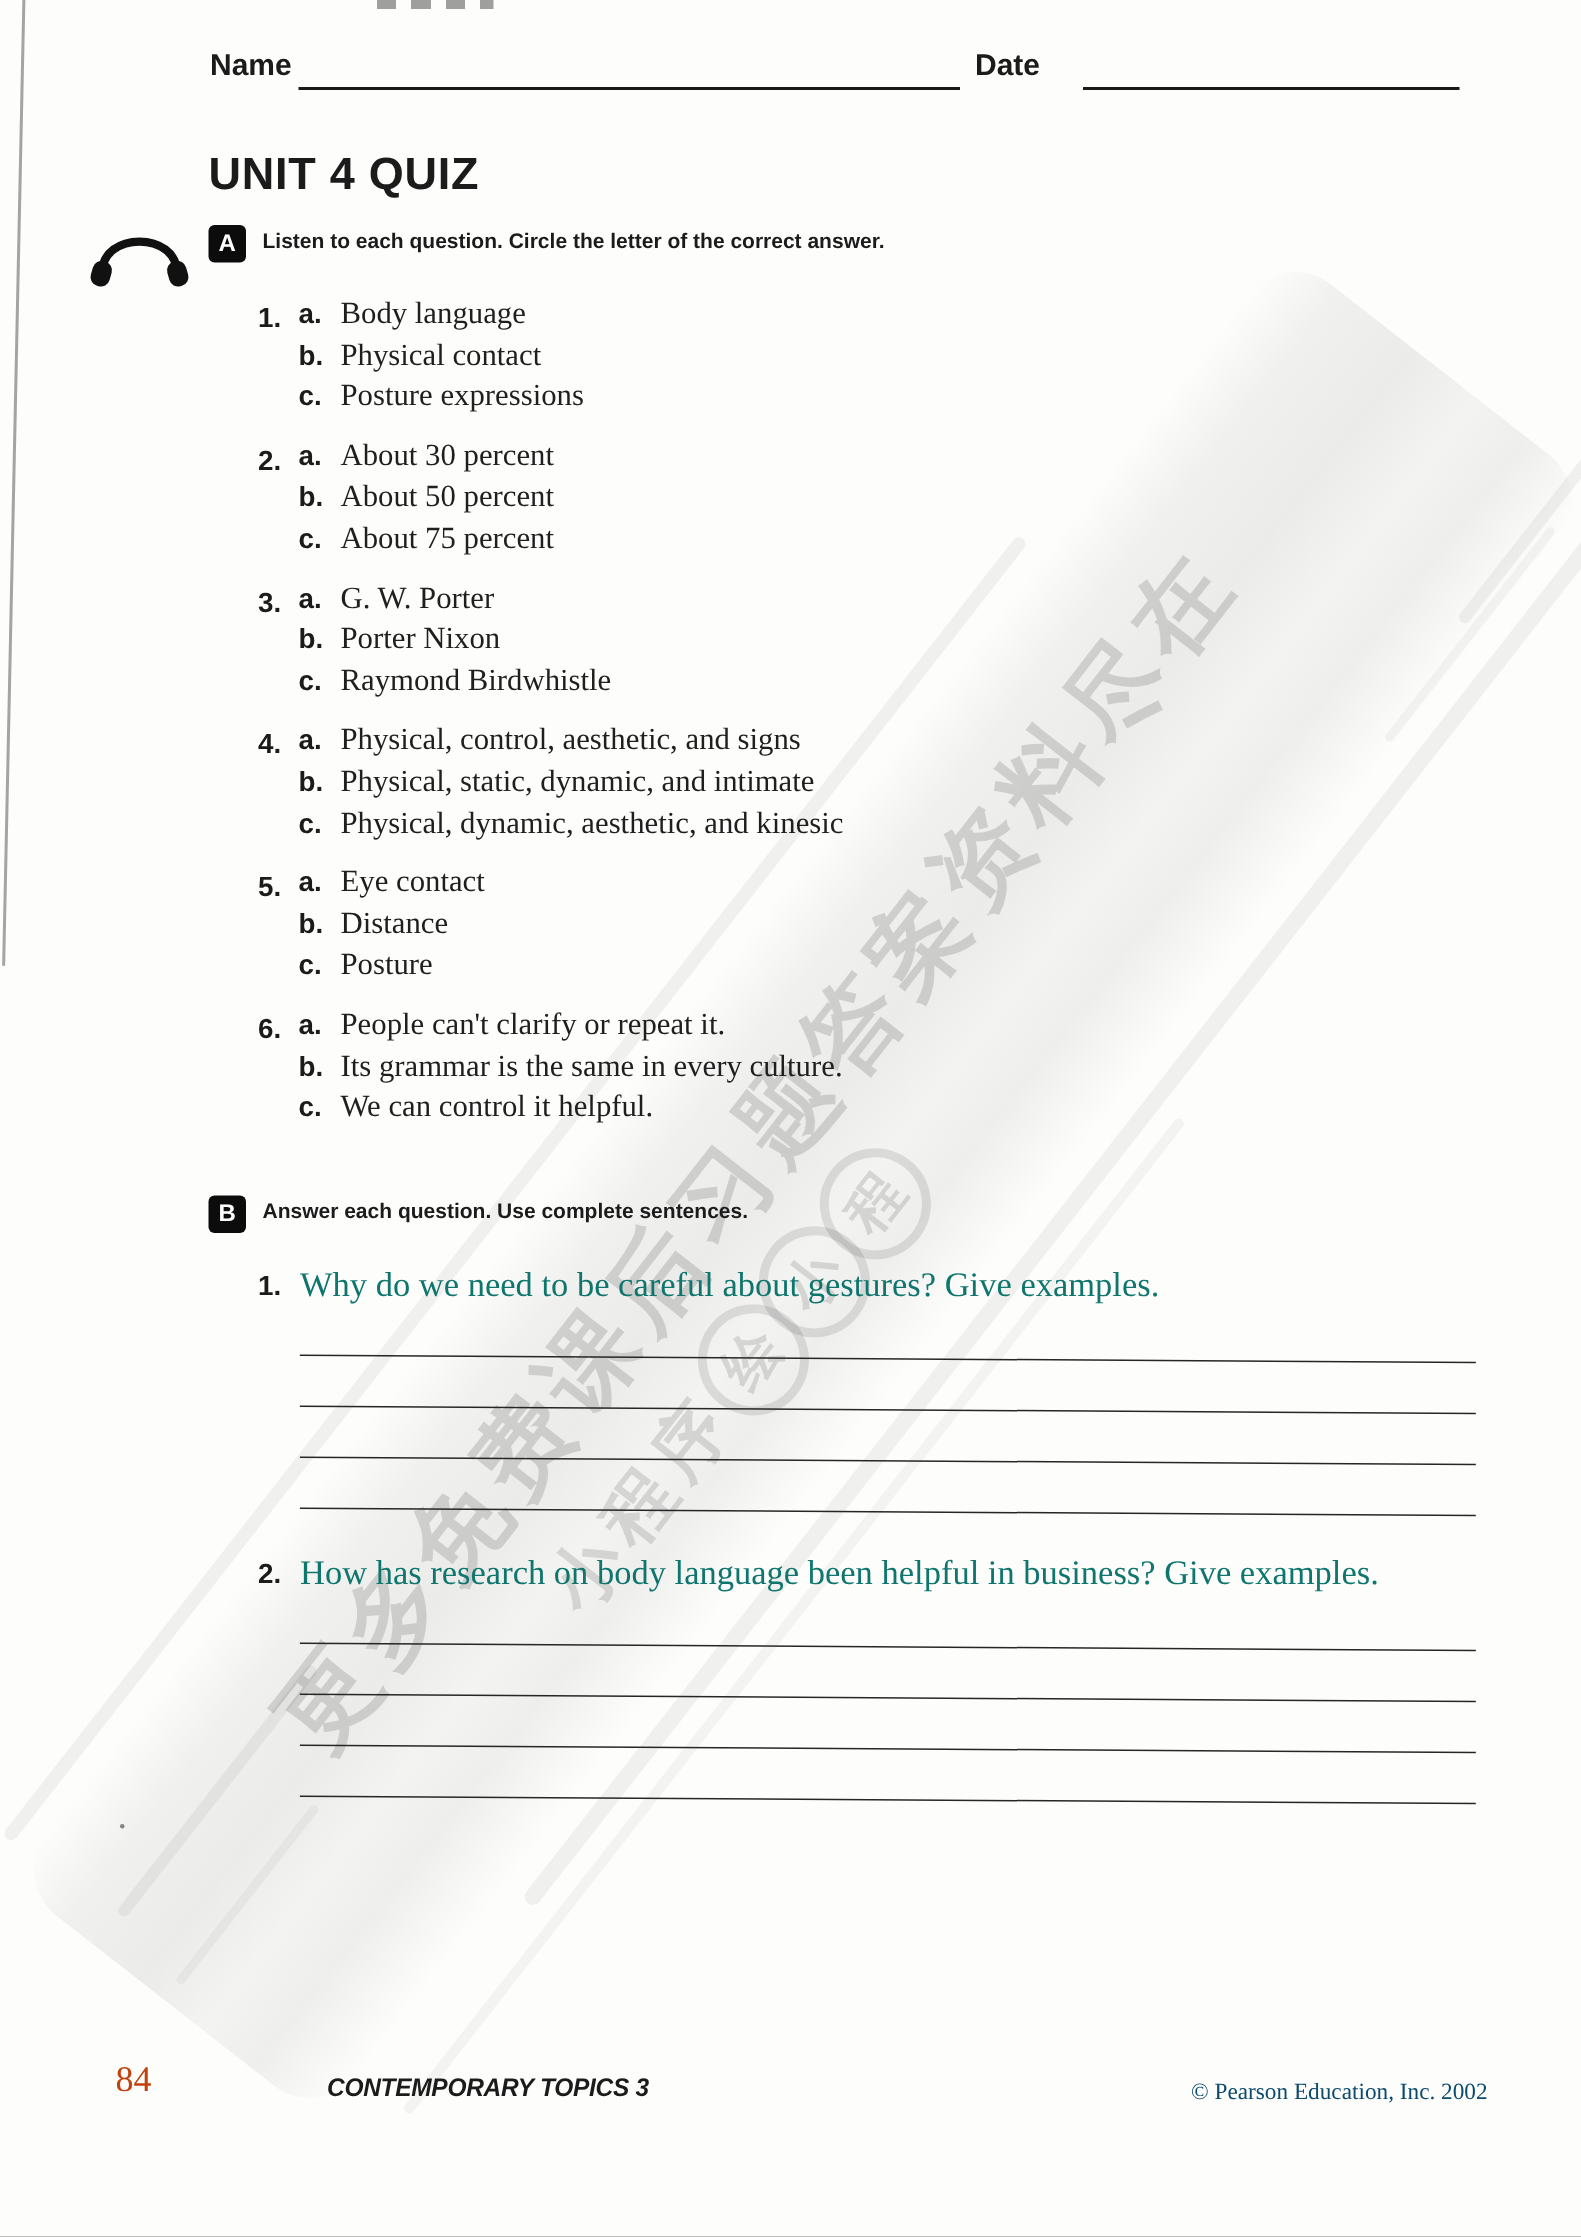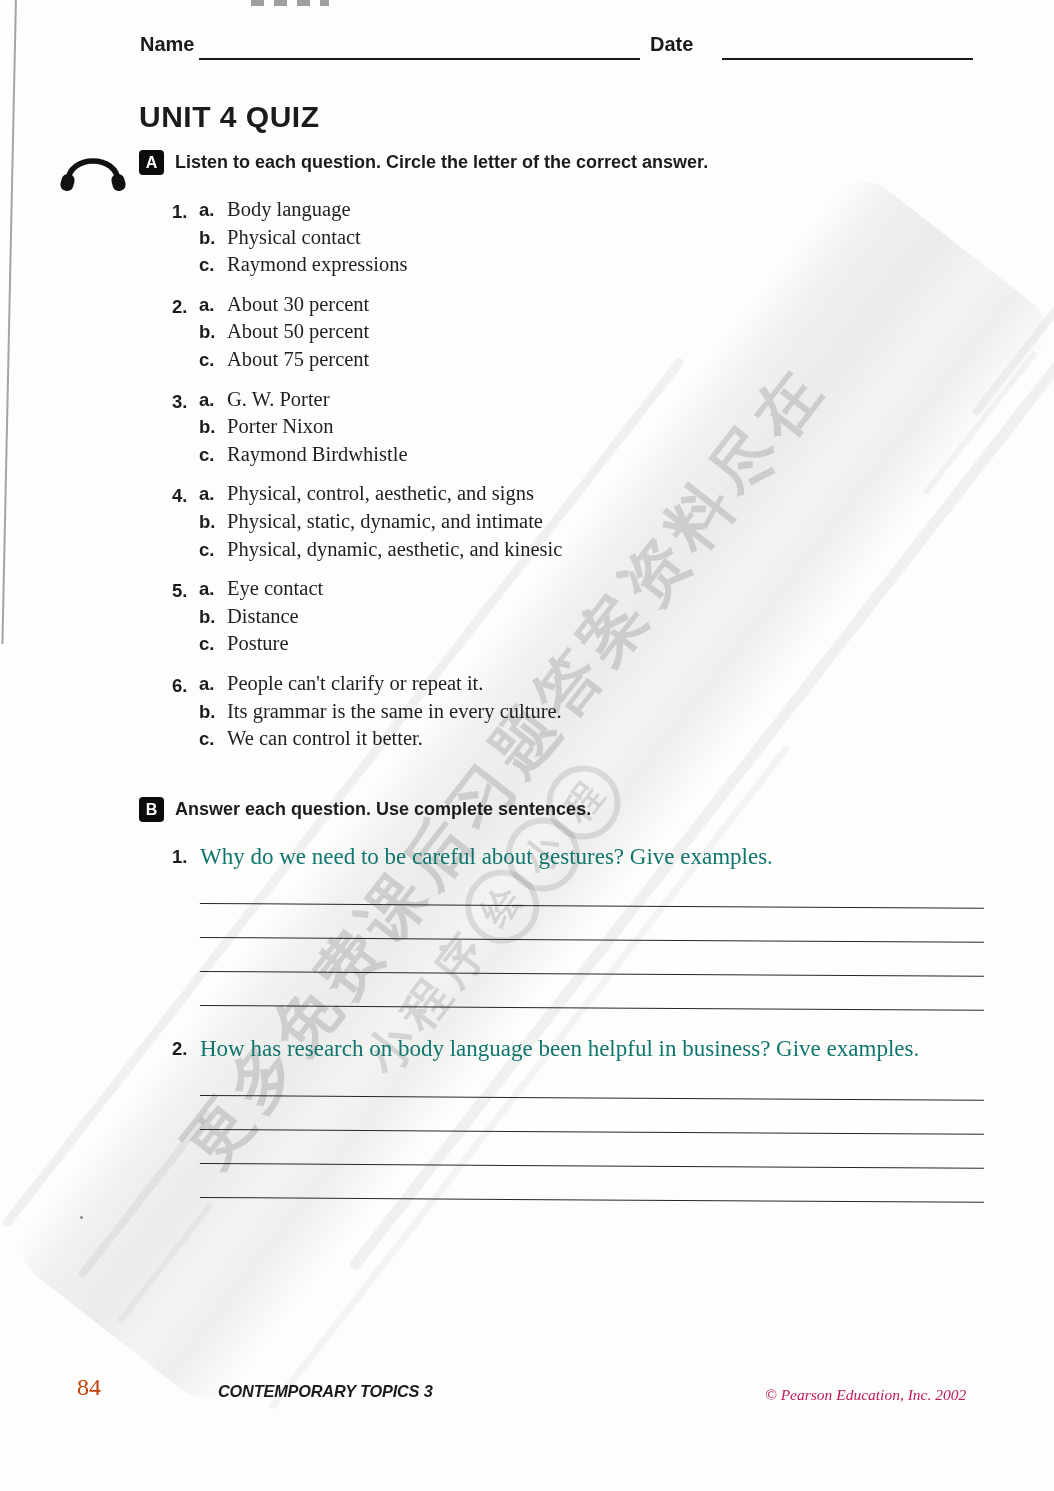--- a/index.html
+++ b/index.html
@@ -88,21 +88,21 @@
 
   .headphones{position:absolute;left:56px;top:142px;}
 
   .badge{
     position:absolute;width:25px;height:25px;background:#0c0c0c;color:#fff;
     display:flex;align-items:center;justify-content:center;
     font-weight:bold;font-size:16px;border-radius:4px;
   }
   .badge-a{left:139px;top:150px;}
   .badge-b{left:139px;top:797px;}
-  .section-instruction{position:absolute;font-weight:bold;font-size:18px;}
+  .section-instruction{position:absolute;font-weight:bold;font-size:14px;}
   .instr-a{left:175px;top:152px;}
   .instr-b{left:175px;top:799px;}
 
   .mc-questions{position:absolute;left:172px;top:198px;width:680px;}
   .mc-question{display:flex;align-items:flex-start;margin-bottom:12px;}
   .q-num{width:27px;font-weight:bold;font-size:18.5px;line-height:27.6px;flex:none;}
   .options{flex:1;}
   .option-row{display:flex;align-items:baseline;height:27.6px;}
   .option-letter{width:28px;font-weight:bold;font-size:18.5px;flex:none;}
   .option-text{
@@ -128,22 +128,22 @@
   .footer-pagenum{
     position:absolute;left:77px;top:1374px;
     font-family:"Liberation Serif",serif;font-size:24px;color:#c2410c;
   }
   .footer-book{
     position:absolute;left:218px;top:1382px;
     font-weight:bold;font-style:italic;font-size:17px;letter-spacing:-.2px;
     transform:scaleX(.96);transform-origin:left center;
   }
   .footer-copyright{
-    position:absolute;left:765px;top:1386px;
-    font-family:"Liberation Serif",serif;font-size:15.5px;color:#be185d;font-style:italic;
+    position:absolute;left:794px;top:1386px;
+    font-family:"Liberation Serif",serif;font-size:15.5px;color:#0c4a6e;
   }
 </style>
 </head>
 <body>
 
 <div class="page">
 
   <div class="wm-layer">
     <div class="corner-streak c1"></div>
     <div class="corner-streak c2"></div>
@@ -193,21 +193,21 @@
     <span class="option-text">Body language</span>
   </span>
 
   <span class="option-row">
     <span class="option-letter">b.</span>
     <span class="option-text">Physical contact</span>
   </span>
 
   <span class="option-row">
     <span class="option-letter">c.</span>
-    <span class="option-text">Raymond expressions</span>
+    <span class="option-text">Posture expressions</span>
   </span>
 </span>
   </div>
 
   <div class="mc-question">
     <span class="q-num">2.</span>
     <span class="options">
   <span class="option-row">
     <span class="option-letter">a.</span>
     <span class="option-text">About 30 percent</span>
@@ -293,21 +293,21 @@
     <span class="option-text">People can't clarify or repeat it.</span>
   </span>
 
   <span class="option-row">
     <span class="option-letter">b.</span>
     <span class="option-text">Its grammar is the same in every culture.</span>
   </span>
 
   <span class="option-row">
     <span class="option-letter">c.</span>
-    <span class="option-text">We can control it better.</span>
+    <span class="option-text">We can control it helpful.</span>
   </span>
 </span>
   </div>
 </div>
 
     <div class="badge badge-b">B</div>
     <div class="section-instruction instr-b">Answer each question. Use complete sentences.</div>
 
     <div class="open-questions" id="open-questions">
   <div class="open-question">

